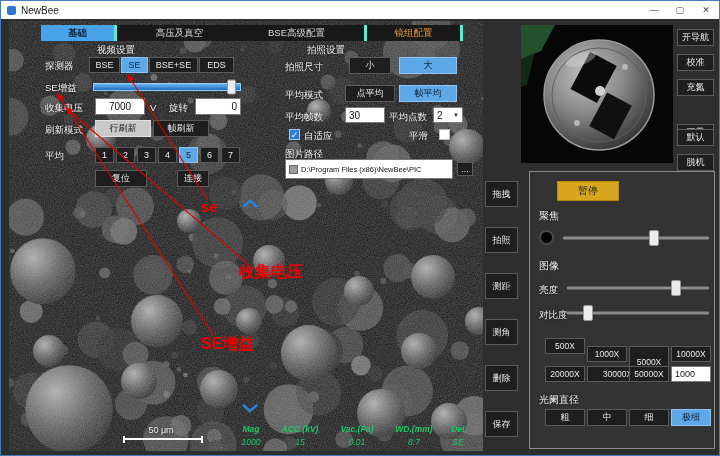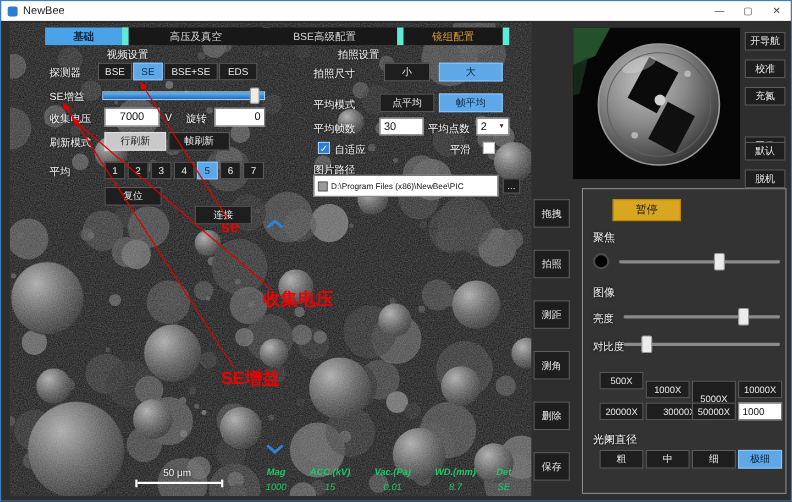--- a/index.html
+++ b/index.html
@@ -12,21 +12,21 @@
   .wc{width:26px;height:100%;display:flex;align-items:center;justify-content:center;font-size:9px;color:#444;}
   
   #sem{position:absolute;left:8px;top:20px;width:474px;height:430px;}
   
   .btn{position:absolute;display:flex;align-items:center;justify-content:center;background:#1e1e1e;border:1px solid #5a5a5a;color:#e9e9e9;font-size:9px;box-sizing:border-box;white-space:nowrap;z-index:5;}
   .btn.sel{background:#5fa8e8;border-color:#8cc4f4;color:#08263f;}
   .btn.litesel{background:#c9c9c9;border-color:#e0e0e0;color:#1a1a1a;}
   .btn.gold{background:#d9a61f;border-color:#b8860b;color:#1a1a1a;font-size:10px;}
   .lbl{position:absolute;color:#f2f2f2;font-size:9.5px;white-space:nowrap;z-index:5;text-shadow:0 0 3px rgba(0,0,0,.8);}
   .input{position:absolute;background:#fff;border:1px solid #7a7a7a;color:#111;font-size:10px;display:flex;align-items:center;box-sizing:border-box;padding:0 3px;z-index:5;}
-  .tab{position:absolute;top:24px;height:16px;display:flex;align-items:center;justify-content:center;background:#181818;color:#d8d8d8;font-size:9.5px;border-right:6px solid #5eead4;box-sizing:border-box;z-index:5;}
+  .tab{position:absolute;top:24px;height:16px;display:flex;align-items:center;justify-content:center;background:#181818;color:#d8d8d8;font-size:9.5px;border-right:3px solid #5eead4;box-sizing:border-box;z-index:5;}
   .tab.active{background:#4aa3e8;color:#08263f;font-weight:bold;}
   .tab.accent{color:#e09a3e;}
   .slider{position:absolute;z-index:5;}
   .track{position:absolute;left:0;right:0;top:50%;transform:translateY(-50%);height:3px;background:#8a8a8a;border-radius:1px;}
   .gaintrack{position:absolute;left:0;right:0;top:50%;transform:translateY(-50%);height:8px;background:linear-gradient(180deg,#6cb6f0,#1d6dc2);border:1px solid #9accee;box-sizing:border-box;}
   .thumb{position:absolute;top:50%;transform:translateY(-50%);width:8px;height:14px;background:#ececec;border:1px solid #999;border-radius:2px;}
   .cb{position:absolute;width:11px;height:11px;box-sizing:border-box;z-index:5;display:flex;align-items:center;justify-content:center;font-size:9px;}
   .cb.checked{background:#2d7dd2;border:1px solid #9cf;color:#fff;}
   .cb.empty{background:#fff;border:1px solid #bbb;color:transparent;}
   .red{position:absolute;color:#ee0000;font-weight:bold;z-index:7;white-space:nowrap;}
@@ -301,21 +301,21 @@
     <div class="lbl" style="left:44px;top:149px;">平均</div>
     <div class="btn" style="left:94px;top:146px;width:19px;height:16px;">1</div>
     <div class="btn" style="left:115px;top:146px;width:19px;height:16px;">2</div>
     <div class="btn" style="left:136px;top:146px;width:19px;height:16px;">3</div>
     <div class="btn" style="left:157px;top:146px;width:19px;height:16px;">4</div>
     <div class="btn sel" style="left:178px;top:146px;width:19px;height:16px;">5</div>
     <div class="btn" style="left:199px;top:146px;width:19px;height:16px;">6</div>
     <div class="btn" style="left:220px;top:146px;width:19px;height:16px;">7</div>
 
     <div class="btn" style="left:94px;top:169px;width:52px;height:17px;">复位</div>
-    <div class="btn" style="left:176px;top:186px;width:52px;height:17px;">连接</div>
+    <div class="btn" style="left:176px;top:169px;width:32px;height:17px;">连接</div>
   </div>
 
   <div>
     <div class="lbl" style="left:280px;top:43px;width:90px;text-align:center;">拍照设置</div>
 
     <div class="lbl" style="left:284px;top:60px;">拍照尺寸</div>
     <div class="btn" style="left:348px;top:56px;width:42px;height:17px;">小</div>
     <div class="btn sel" style="left:398px;top:56px;width:58px;height:17px;">大</div>
 
     <div class="lbl" style="left:284px;top:88px;">平均模式</div>

